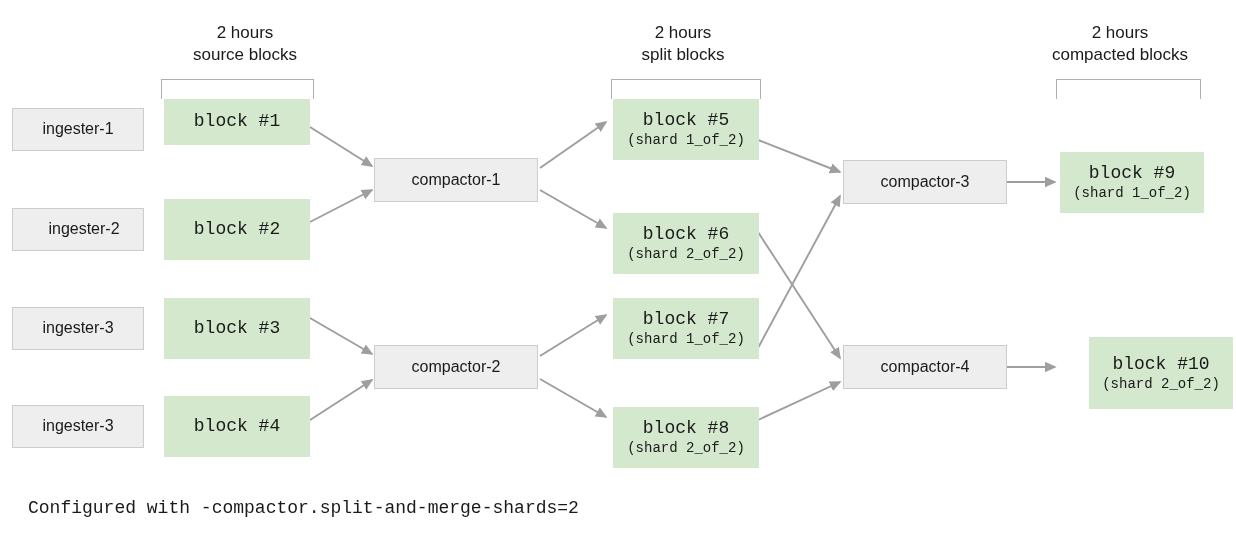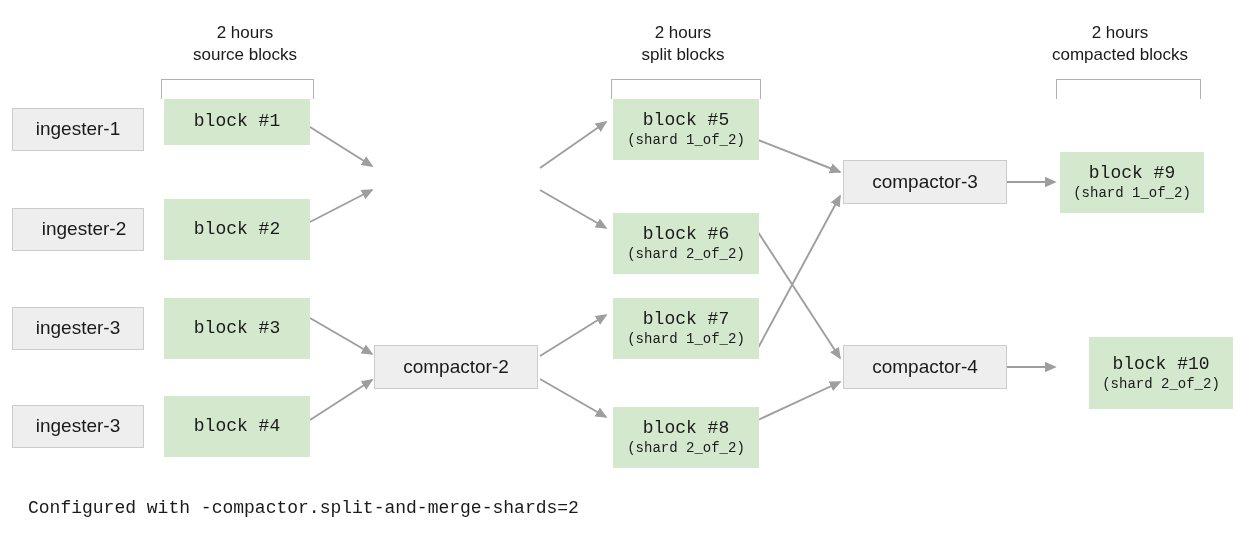--- a/index.html
+++ b/index.html
@@ -32,21 +32,21 @@
     flex-direction: column;
     align-items: center;
     justify-content: center;
     text-align: center;
     line-height: 1.18;
   }
   .node.gray {
     background: #eeeeee;
     border: 1px solid #cccccc;
     font-family: "Liberation Sans", sans-serif;
-    font-size: 19px;
+    font-size: 16px;
     color: #1a1a1a;
   }
   .node.green {
     background: #d4e8ce;
     border: none;
     font-family: "Liberation Mono", monospace;
     font-size: 18px;
     color: #1a1a1a;
   }
   .node.green .sub {
@@ -150,20 +150,23 @@
   <div class="node green" style="left:164px; top:199px; width:146px; height:61px;">
     <span>block #2</span>
   </div>
   <div class="node green" style="left:164px; top:298px; width:146px; height:61px;">
     <span>block #3</span>
   </div>
   <div class="node green" style="left:164px; top:396px; width:146px; height:61px;">
     <span>block #4</span>
   </div>
 
+  <div class="node gray" style="left:374px; top:158px; width:164px; height:44px;">
+    <span>compactor-1</span>
+  </div>
   <div class="node gray" style="left:374px; top:345px; width:164px; height:44px;">
     <span>compactor-2</span>
   </div>
 
   <div class="node green" style="left:613px; top:99px; width:146px; height:61px;">
     <span>block #5</span>
     <span class="sub">(shard 1_of_2)</span>
   </div>
   <div class="node green" style="left:613px; top:199px; width:146px; height:61px;margin-top:14px;">
     <span>block #6</span>

